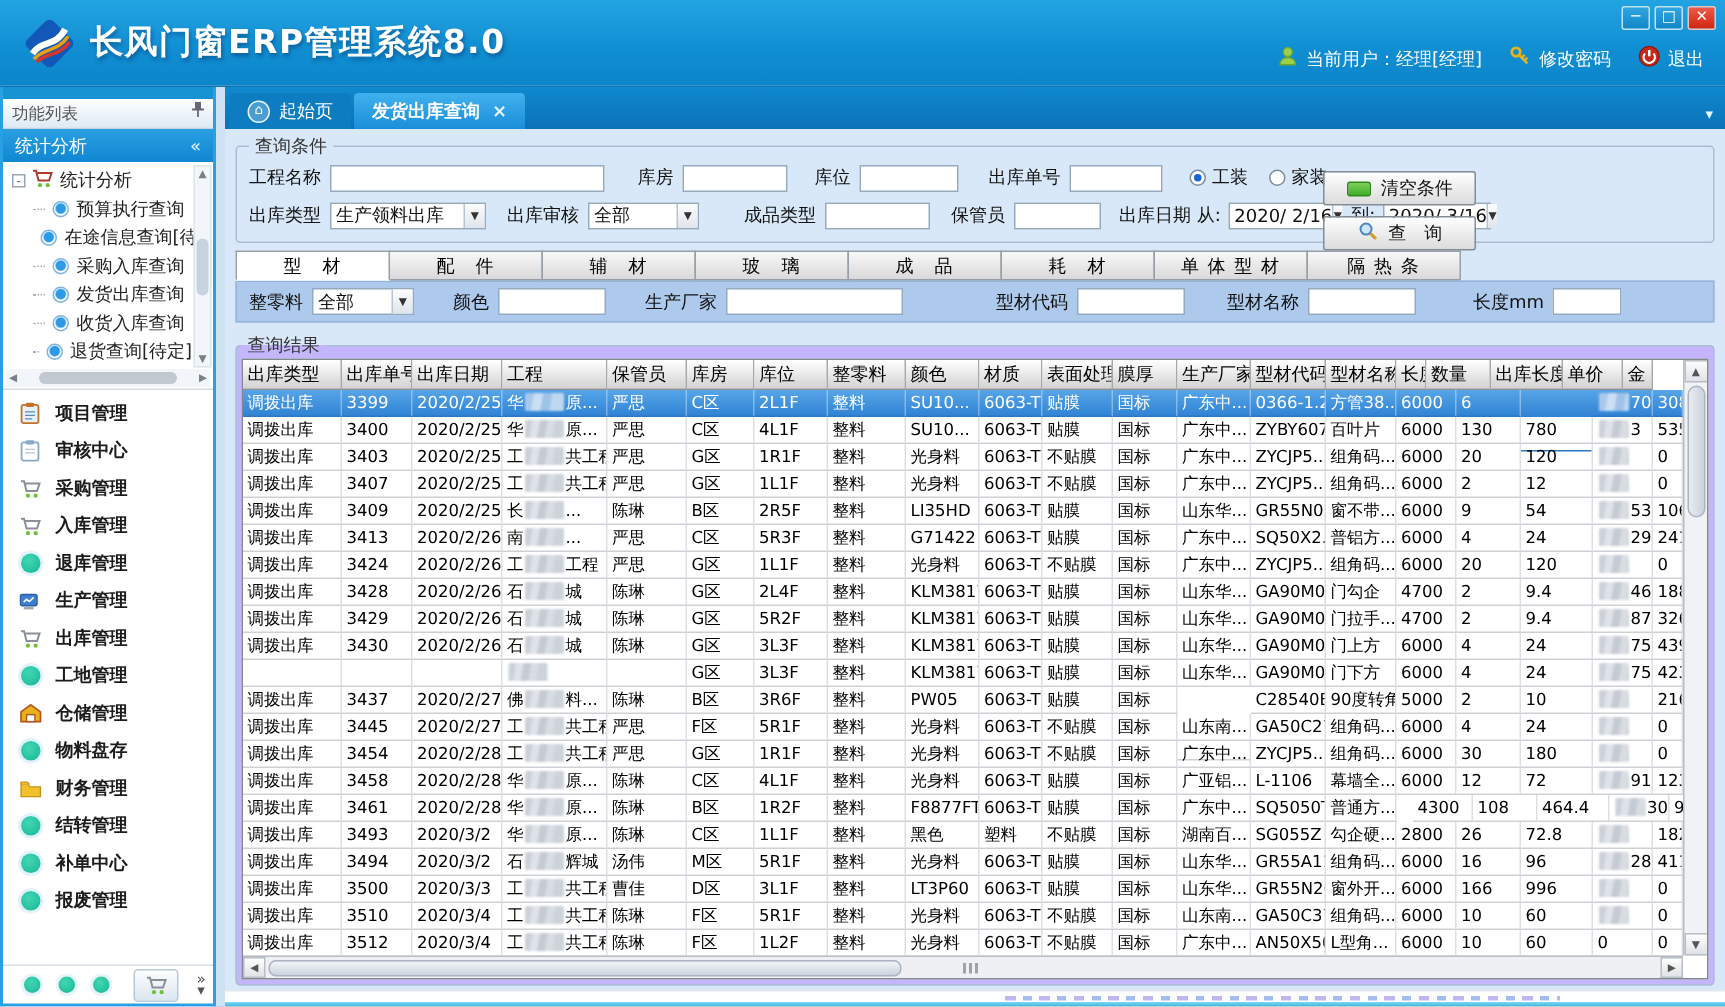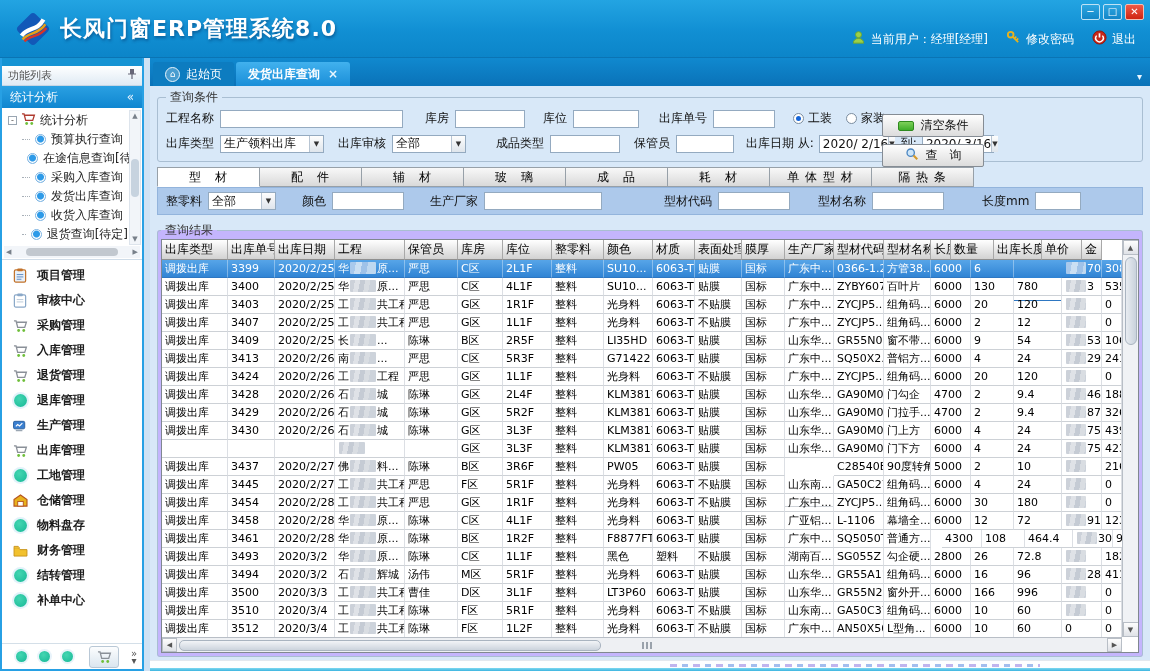--- a/index.html
+++ b/index.html
@@ -264,52 +264,42 @@
               <svg width="15" height="14" viewBox="0 0 16 15">
                 <path d="M1 2h2.2l1.8 7h7.5l1.8-5.5H4" fill="none" stroke="#8a9098" stroke-width="1.4"></path>
                 <circle cx="6" cy="12.3" r="1.5" fill="#6fbf3a"></circle>
                 <circle cx="11.5" cy="12.3" r="1.5" fill="#6fbf3a"></circle>
               </svg>
             </span>
             <span>入库管理</span>
           </div>
           <div class="menu-item">
             <span class="mi-icon">
+              <span class="dot-icon"></span>
+            </span>
+            <span>退库管理</span>
+          </div>
+          <div class="menu-item">
+            <span class="mi-icon">
+              <svg width="15" height="12" viewBox="0 0 16 12">
+                <rect x="0.5" y="1" width="12" height="8" rx="1.5" fill="#3a7fd0" stroke="#2a5f9e"></rect>
+                <path d="M3 6.5l2-2 2 1.5 3-3" stroke="#fff" stroke-width="1.2" fill="none"></path>
+                <rect x="3" y="10" width="7" height="1.6" fill="#9aa6b2"></rect>
+              </svg>
+            </span>
+            <span>生产管理</span>
+          </div>
+          <div class="menu-item">
+            <span class="mi-icon">
               <svg width="15" height="14" viewBox="0 0 16 15">
                 <path d="M1 2h2.2l1.8 7h7.5l1.8-5.5H4" fill="none" stroke="#8a9098" stroke-width="1.4"></path>
                 <circle cx="6" cy="12.3" r="1.5" fill="#6fbf3a"></circle>
                 <circle cx="11.5" cy="12.3" r="1.5" fill="#6fbf3a"></circle>
               </svg>
             </span>
-            <span>退货管理</span>
-          </div>
-          <div class="menu-item">
-            <span class="mi-icon">
-              <span class="dot-icon"></span>
-            </span>
-            <span>退库管理</span>
-          </div>
-          <div class="menu-item">
-            <span class="mi-icon">
-              <svg width="15" height="12" viewBox="0 0 16 12">
-                <rect x="0.5" y="1" width="12" height="8" rx="1.5" fill="#3a7fd0" stroke="#2a5f9e"></rect>
-                <path d="M3 6.5l2-2 2 1.5 3-3" stroke="#fff" stroke-width="1.2" fill="none"></path>
-                <rect x="3" y="10" width="7" height="1.6" fill="#9aa6b2"></rect>
-              </svg>
-            </span>
-            <span>生产管理</span>
-          </div>
-          <div class="menu-item">
-            <span class="mi-icon">
-              <svg width="15" height="14" viewBox="0 0 16 15">
-                <path d="M1 2h2.2l1.8 7h7.5l1.8-5.5H4" fill="none" stroke="#8a9098" stroke-width="1.4"></path>
-                <circle cx="6" cy="12.3" r="1.5" fill="#6fbf3a"></circle>
-                <circle cx="11.5" cy="12.3" r="1.5" fill="#6fbf3a"></circle>
-              </svg>
-            </span>
             <span>出库管理</span>
           </div>
           <div class="menu-item">
             <span class="mi-icon">
               <span class="dot-icon"></span>
             </span>
             <span>工地管理</span>
           </div>
           <div class="menu-item">
             <span class="mi-icon">
@@ -339,20 +329,26 @@
             <span class="mi-icon">
               <span class="dot-icon"></span>
             </span>
             <span>结转管理</span>
           </div>
           <div class="menu-item">
             <span class="mi-icon">
               <span class="dot-icon"></span>
             </span>
             <span>补单中心</span>
+          </div>
+          <div class="menu-item">
+            <span class="mi-icon">
+              <span class="dot-icon"></span>
+            </span>
+            <span>报废管理</span>
           </div>
         </div>
       <div class="side-footer">
         <span class="sf-dot"></span>
         <span class="sf-dot"></span>
         <span class="sf-dot"></span>
         <span class="sf-btn">
           <svg width="15" height="14" viewBox="0 0 16 15">
               <path d="M1 2h2.2l1.8 7h7.5l1.8-5.5H4" fill="none" stroke="#8a9098" stroke-width="1.4"></path>
               <circle cx="6" cy="12.3" r="1.5" fill="#6fbf3a"></circle>

